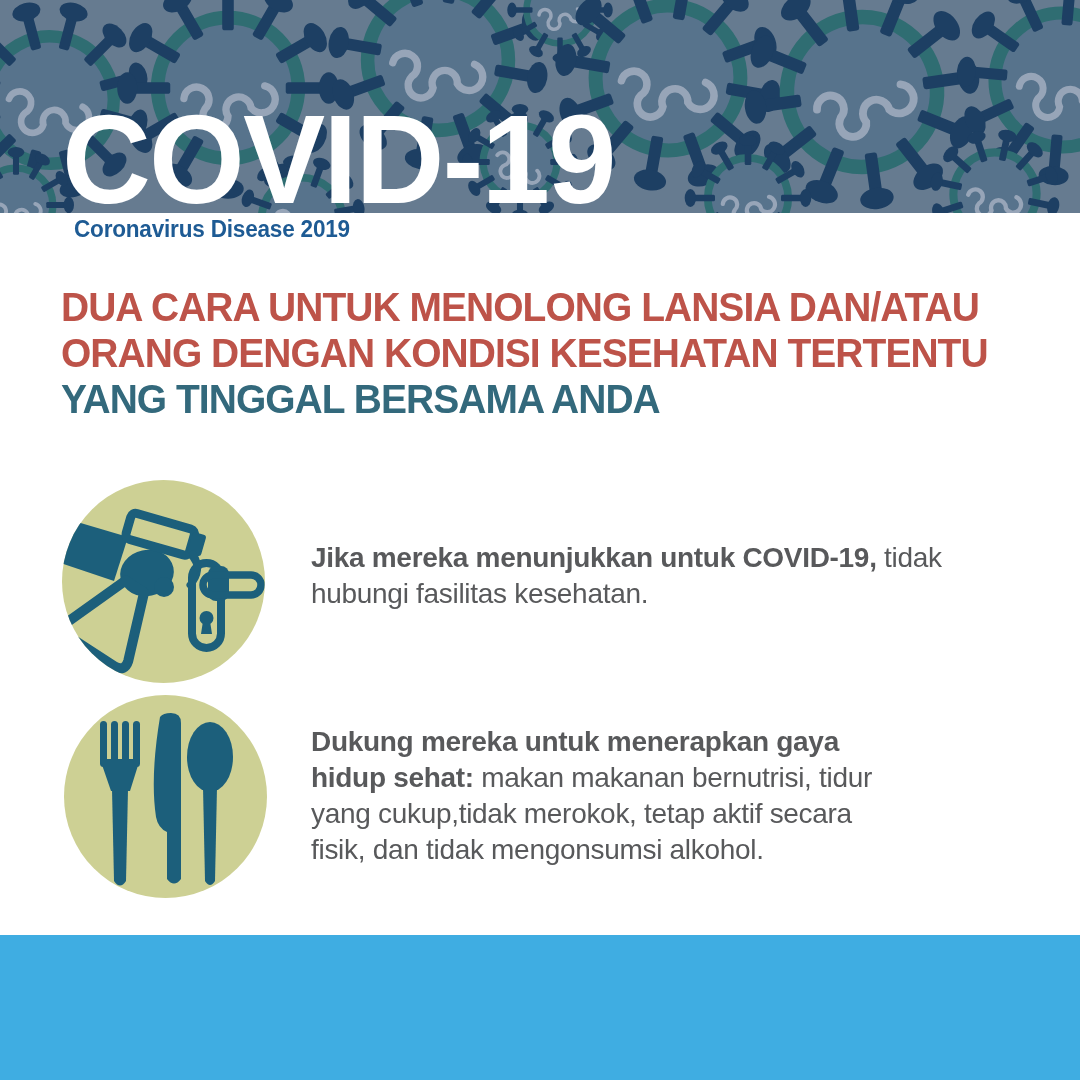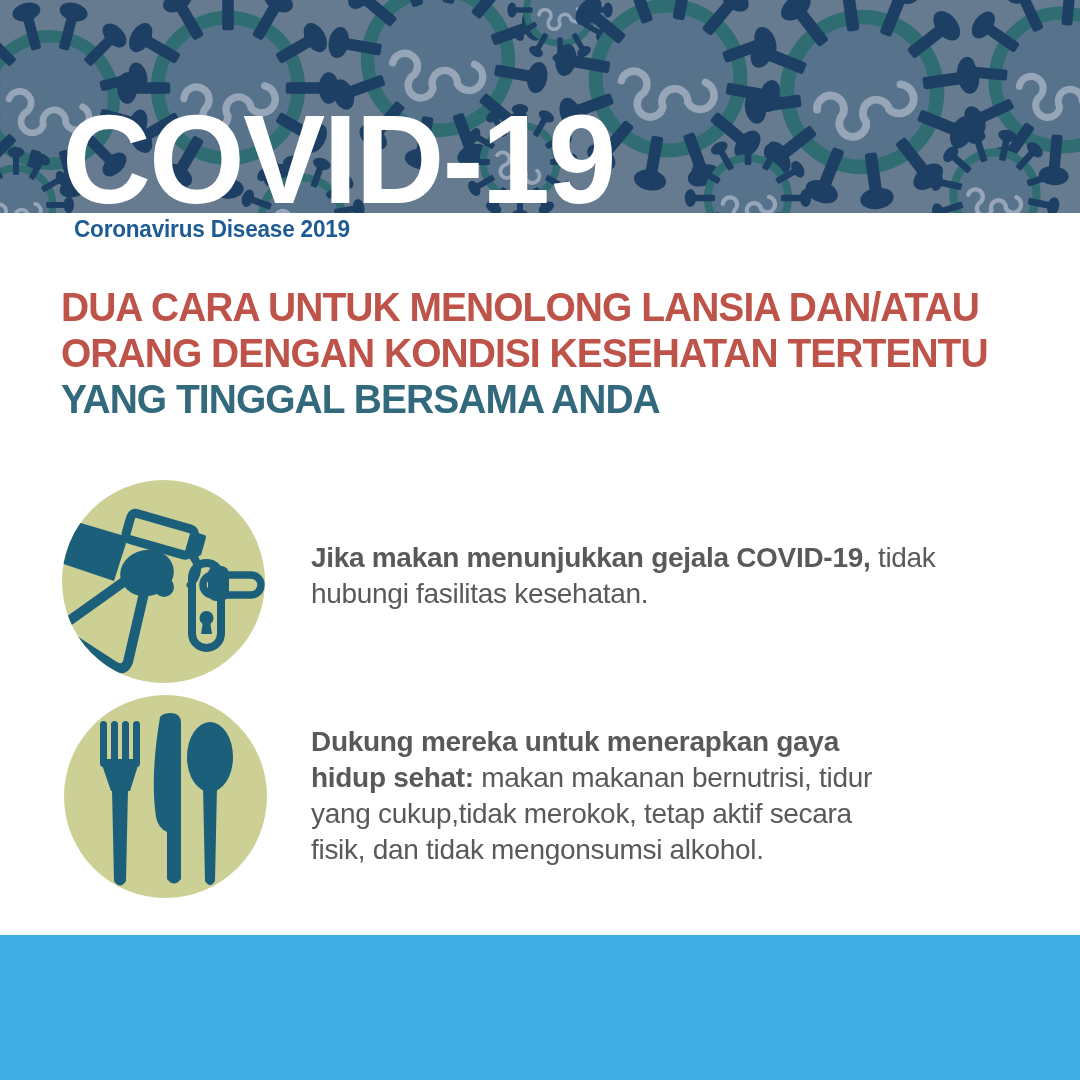--- a/index.html
+++ b/index.html
@@ -137,21 +137,21 @@
         <circle cx="144.5" cy="138" r="7" fill="#1c5f7b"></circle>
         <path d="M141,141 L148,141 L150,154 L139,154 Z" fill="#1c5f7b"></path>
 
         <rect x="146" y="86" width="21" height="35" rx="8" fill="#1c5f7b"></rect>
         <rect x="141" y="95" width="58" height="20" rx="10" fill="none" stroke="#1c5f7b" stroke-width="7.5"></rect>
       </g>
     </svg>
   </div>
 
   <p class="advice advice-1" style="margin:0;">
-    <b>Jika makan menunjukkan gejala COVID-19,</b><span> tidak hubungi fasilitas kesehatan.</span>
+    <b>Jika mereka menunjukkan untuk COVID-19,</b><span> tidak hubungi fasilitas kesehatan.</span>
   </p>
 
   <div class="icon-circle circle-2">
     <svg width="203" height="203" viewBox="0 0 203 203" aria-hidden="true">
       <defs>
           <clipPath id="clip2">
             <circle cx="101.5" cy="101.5" r="101.5"></circle>
           </clipPath>
         </defs>
       <circle cx="101.5" cy="101.5" r="101.5" fill="#cdd094"></circle>

